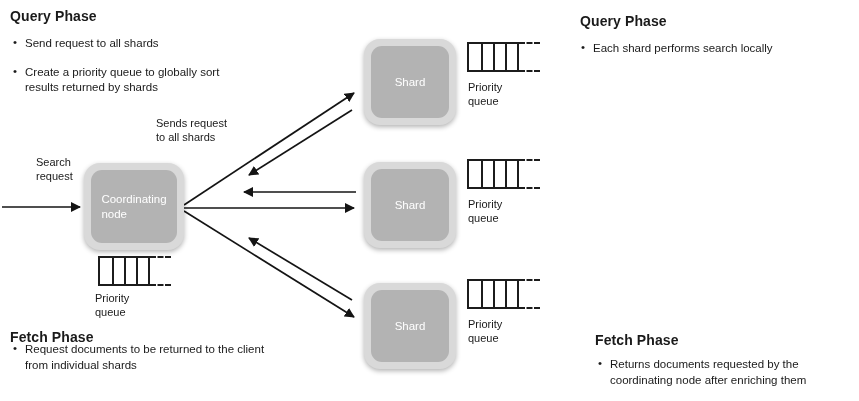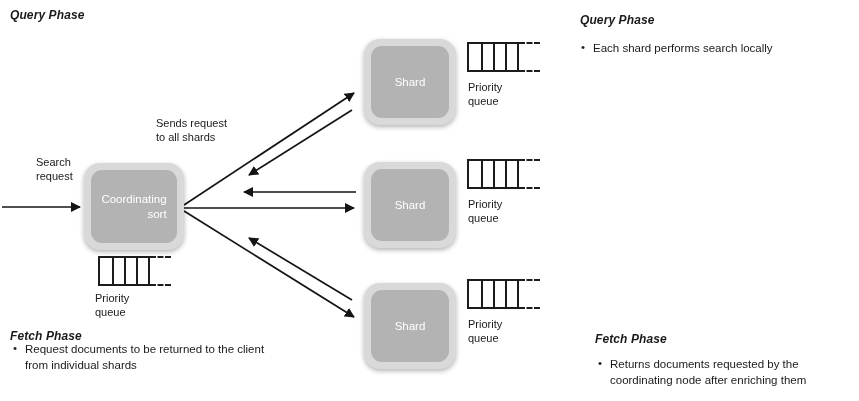--- a/index.html
+++ b/index.html
@@ -6,40 +6,40 @@
   html,body { background:#ffffff; }
   body { font-family:"Liberation Sans", sans-serif; }
 
   .canvas {
     position:relative; width:859px; height:401px;
     background:var(--background,#ffffff); color:var(--text,#1a1a1a);
     overflow:hidden;
   }
   .abs { position:absolute; }
 
-  .heading { font-weight:bold; font-size:12px; letter-spacing:0.1px;font-style:italic; }
+  .heading { font-weight:bold; font-size:14px; letter-spacing:0.1px; }
 
   ul.bullets { list-style:none; }
   ul.bullets li {
     position:relative; padding-left:13px; margin-bottom:13px;
     font-size:11.5px; line-height:1.35; white-space:pre-line;
   }
   ul.bullets li::before { content:"\2022"; position:absolute; left:1px; top:-1px; }
 
   .small-label { font-size:11px; line-height:1.3; text-align:left; white-space:pre-line; }
 
   .node {
     border-radius:16px; background:var(--node-border,#d9d9d9); padding:7px;
     box-shadow:0 2px 5px rgba(0,0,0,0.30);
   }
   .node-inner {
     width:100%; height:100%; border-radius:11px;
     background:var(--node-fill,#b3b3b3);
     display:flex; align-items:center; justify-content:center;
-    text-align:right; color:var(--node-text,#ffffff);
+    text-align:left; color:var(--node-text,#ffffff);
     font-size:11.5px; line-height:1.3; white-space:pre-line;
   }
 
   .pqueue { display:flex; align-items:stretch; height:30px; }
   .pq-box { display:flex; border:2px solid #1c1c1c; background:#ffffff; }
   .pq-box i { display:block; width:12px; }
   .pq-box i + i { border-left:2px solid #1c1c1c; }
   .pq-ext {
     width:21px;
     border-top:2px dashed #1c1c1c;
@@ -66,31 +66,34 @@
     <line x1="352" y1="110" x2="249" y2="175" marker-end="url(#ah)"></line>
     <line x1="184" y1="208" x2="354" y2="208" marker-end="url(#ah)"></line>
     <line x1="356" y1="192" x2="244" y2="192" marker-end="url(#ah)"></line>
     <line x1="184" y1="211" x2="354" y2="317" marker-end="url(#ah)"></line>
     <line x1="352" y1="300" x2="249" y2="238" marker-end="url(#ah)"></line>
   </svg>
 
   <div class="abs heading" style="left:10px;top:8px">Query Phase</div>
 
   <ul class="abs bullets" style="left:12px;top:36px;width:262px">
+    <li>Send request to all shards</li>
+    <li>Create a priority queue to globally sort
+results returned by shards</li>
   </ul>
 
   <div class="abs small-label" style="left:156px;top:116px;width:104px">Sends request
 to all shards</div>
 
   <div class="abs small-label" style="left:36px;top:155px;width:58px">Search
 request</div>
 
   <div class="abs node" style="left:84px;top:163px;width:100px;height:87px">
     <div class="node-inner">Coordinating
-sort</div>
+node</div>
   </div>
 
   <div class="abs pqueue" style="left:98px;top:256px">
     <div class="pq-box">
         <i></i>
         <i></i>
         <i></i>
         <i></i>
       </div>
     <div class="pq-ext"></div>

